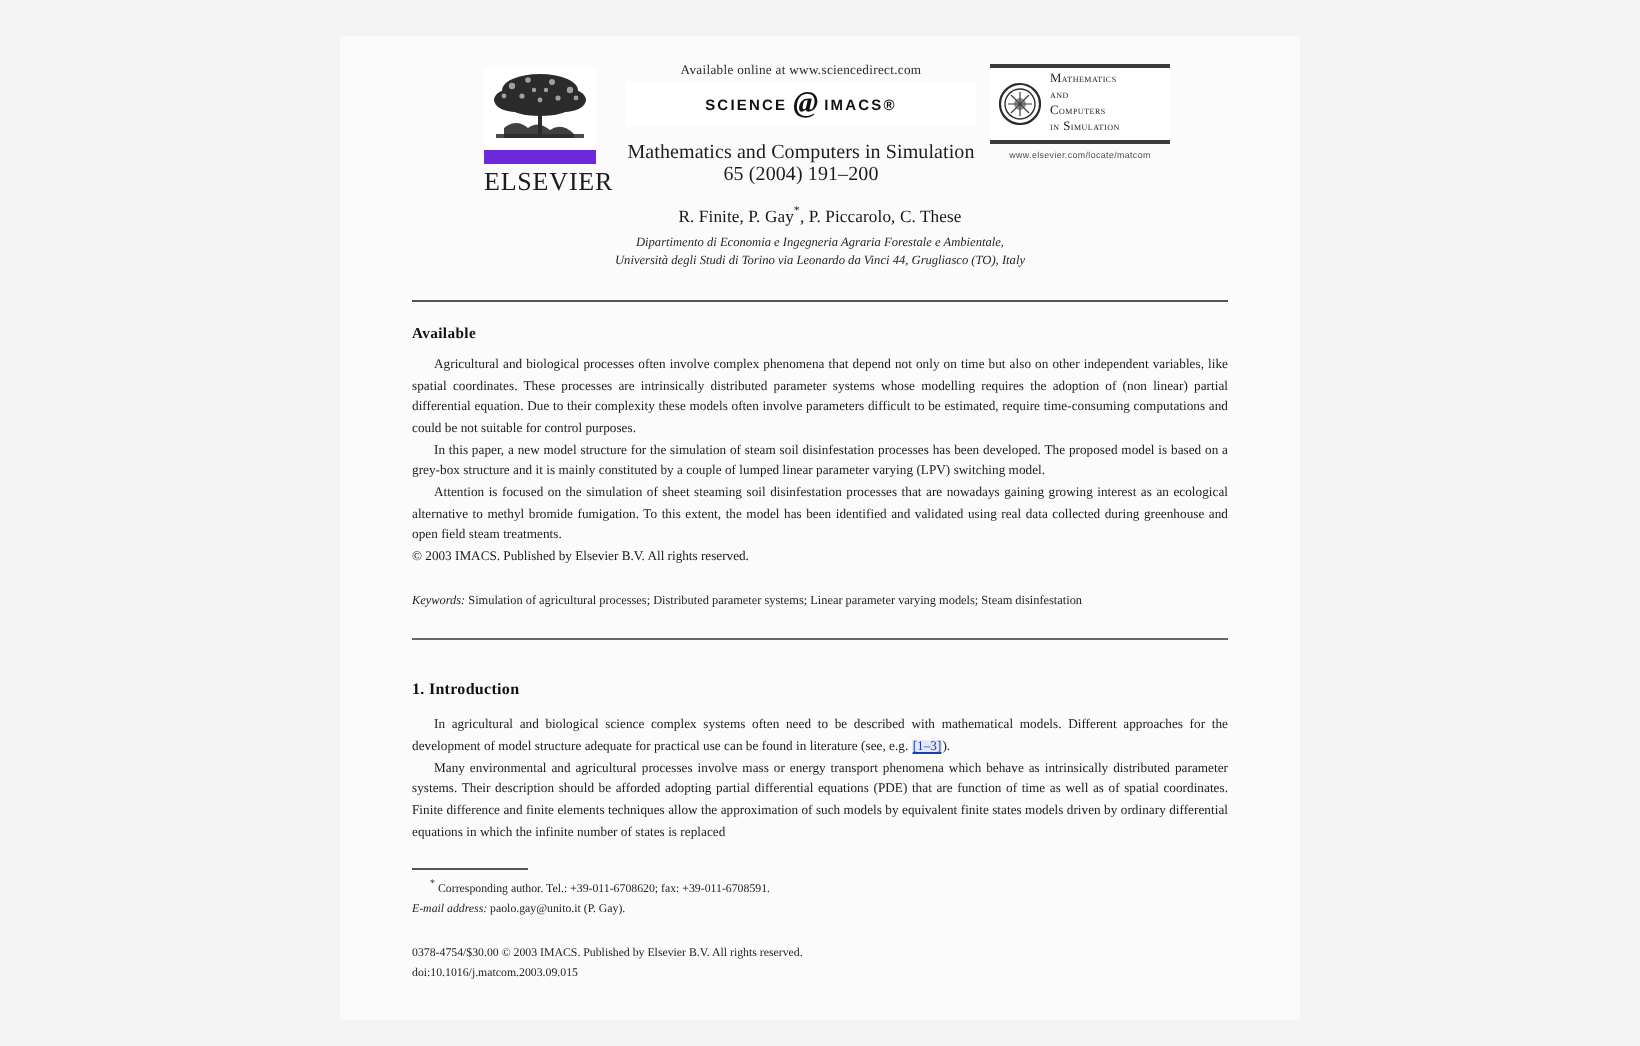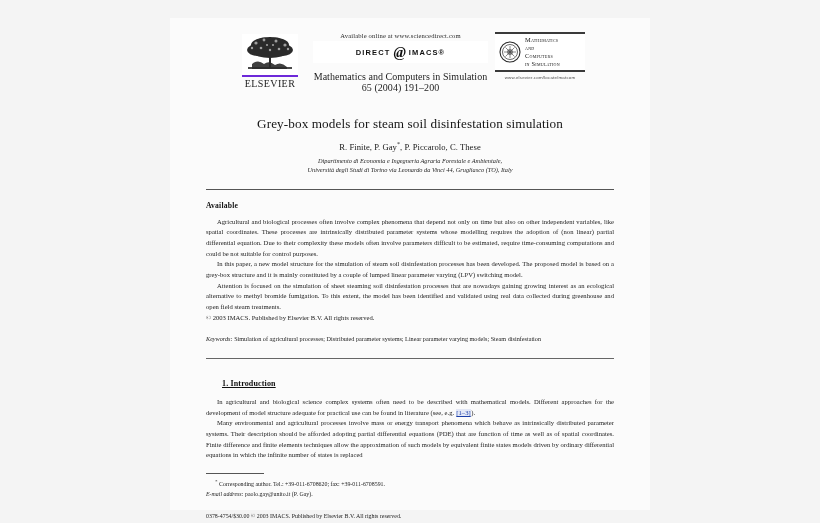--- a/index.html
+++ b/index.html
@@ -50,25 +50,25 @@
   }
   .elsevier-tree {
     width: 56px;
     height: 41px;
     position: relative;
     overflow: hidden;
   }
   .elsevier-tree svg { display:block; }
   .elsevier-word {
     font-family: "Liberation Serif", serif;
-    font-size: 10px;
+    font-size: 13px;
     letter-spacing: 0.4px;
     text-align: center;
     color: #1c1c1c;
-    border-top: 2px solid #6d28d9;
+    border-top: 7px solid #6d28d9;
     padding-top: 0.5px;
     width: 56px;
   }
 
   .sd-block {
     position: absolute;
     left: 143px;
     top: 0px;
     width: 175px;
     text-align: center;
@@ -220,23 +220,22 @@
     margin: 11px 0 0 0;
     color: #1c1c1c;
   }
   .keywords i { font-style: italic; }
 
   
   .h-section {
     font-size: 8px;
     font-weight: bold;
     color: #101010;
-    margin: 20px 0 9px 16px;
+    margin: 20px 0 9px 0;
     letter-spacing: 0.15px;
-    text-decoration: underline;
   }
   .ref-link {
     color: #1b3ea8;
     text-decoration: underline;
     background: #e3e8f7;
     padding: 0 0.5px;
   }
 
   
   .fn-rule {
@@ -299,21 +298,21 @@
               <circle cx="31" cy="11" r="1.1"></circle>
             </g>
           </svg>
         </div>
         <div class="elsevier-word">ELSEVIER</div>
       </div>
 
       <div class="sd-block">
         <div class="sd-available">Available online at www.sciencedirect.com</div>
         <div class="sd-logobox">
-          <span class="sd-science">DIRECT</span>
+          <span class="sd-science">SCIENCE</span>
           <span class="sd-at">@</span>
           <span class="sd-direct">IMACS®</span>
         </div>
         <div class="sd-journal">Mathematics and Computers in Simulation 65 (2004) 191–200</div>
       </div>
 
       <div class="mcs-box">
         <div class="mcs-inner">
           <svg class="mcs-seal" viewBox="0 0 22 22">
             <circle cx="11" cy="11" r="10" fill="none" stroke="#2b2b2b" stroke-width="1.1"></circle>
@@ -325,21 +324,20 @@
             <div>Mathematics</div>
             <div>and</div>
             <div>Computers</div>
             <div>in Simulation</div>
           </div>
         </div>
         <div class="mcs-url">www.elsevier.com/locate/matcom</div>
       </div>
     </div>
 
-    <h1 class="title">Grey-box models for steam soil disinfestation simulation</h1>
 
     <div class="authors"><span>R. Finite, P. Gay</span><sup>*</sup><span>, P. Piccarolo, C. These</span></div>
 
     <div class="affil">
       <div>Dipartimento di Economia e Ingegneria Agraria Forestale e Ambientale,</div>
       <div>Università degli Studi di Torino via Leonardo da Vinci 44, Grugliasco (TO), Italy</div>
     </div>
 
     <hr class="rule">
 

